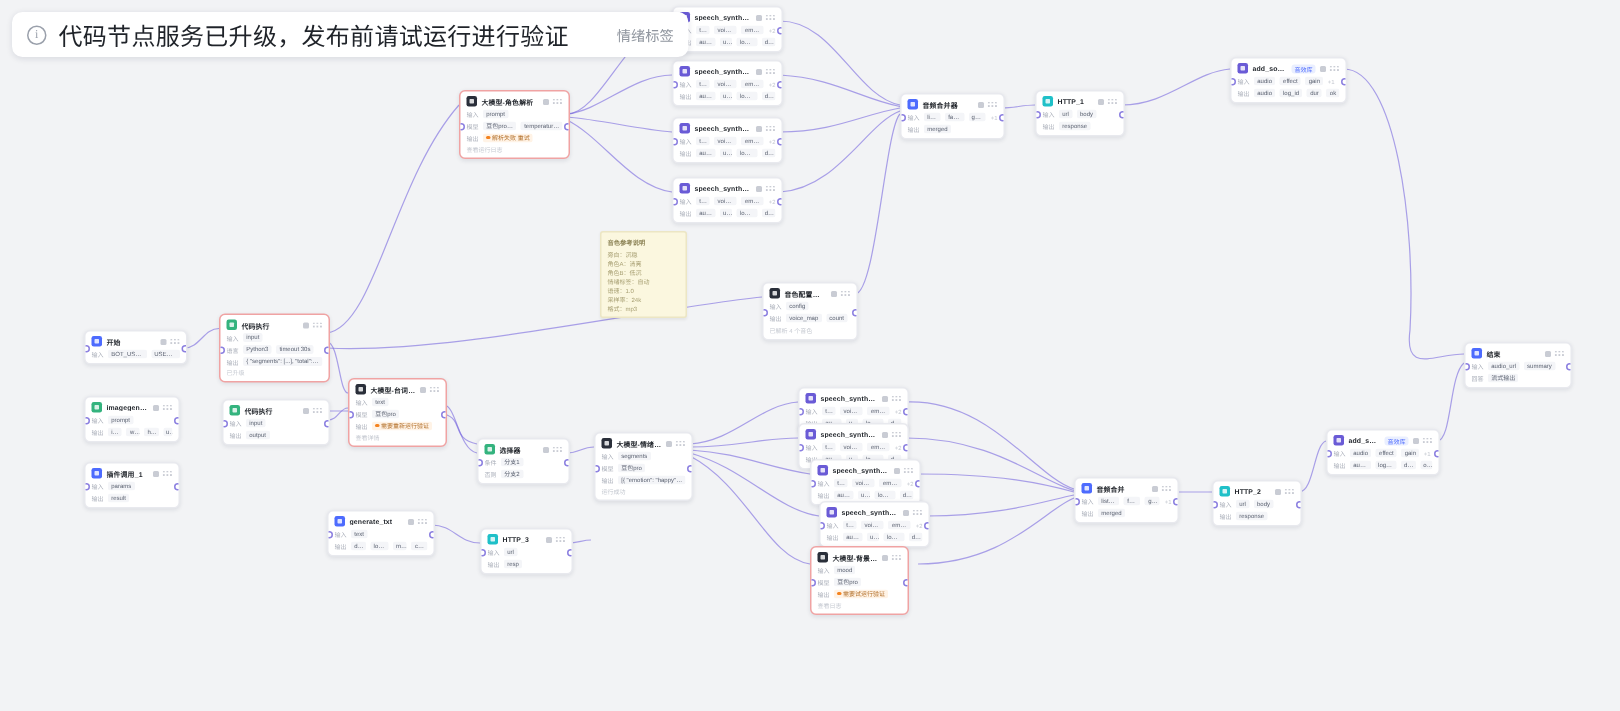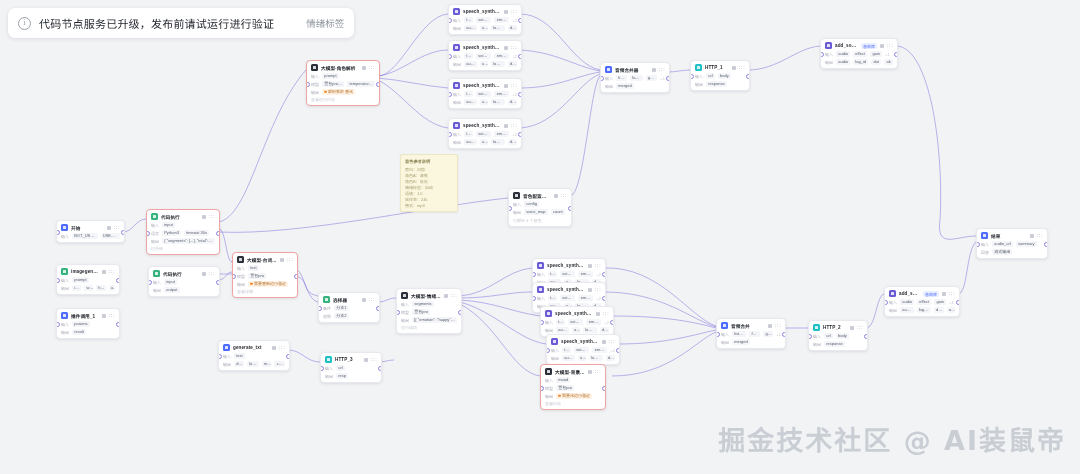--- a/index.html
+++ b/index.html
@@ -23,21 +23,21 @@
     padding:0 10px;height:30px;
     box-shadow:0 1px 4px rgba(20,25,60,.11);
     z-index:40;
   }
   .banner .ico{
     width:11px;height:11px;border-radius:50%;
     border:1.1px solid #9aa0ab;color:#9aa0ab;
     font-size:8px;line-height:10px;text-align:center;
     flex:none;font-family:"Liberation Serif",serif;
   }
-  .banner .msg{font-size:11px;color:#1f2329;letter-spacing:.2px;white-space:nowrap;}
+  .banner .msg{font-size:16px;color:#1f2329;letter-spacing:.2px;white-space:nowrap;}
   .banner .dismiss{font-size:9.5px;color:#8f959e;white-space:nowrap;margin-left:24px;cursor:pointer;}
 
   
   .node{
     position:absolute;background:#fff;border-radius:4px;
     border:.7px solid #e8e9ee;
     box-shadow:0 1px 3px rgba(24,30,62,.10);
     z-index:10;overflow:hidden;
   }
   .node.err{border:.8px solid #f0a3a3;}
@@ -927,14 +927,13 @@
           <div class="row">
             <span class="lbl">回答</span>
             <span class="chip">流式输出</span>
           </div>
         </div>
         <span class="port in"></span>
         <span class="port out"></span>
       </div>
     </div>
 
-  <div class="watermark">掘金技术社区 @ AI装鼠帝</div>
 </div>
 
 </body></html>

